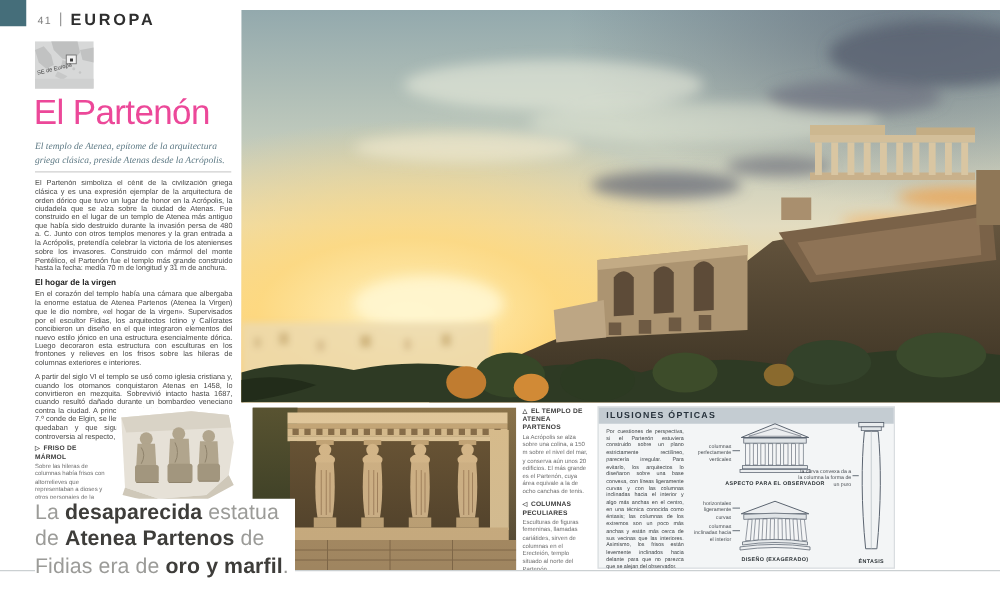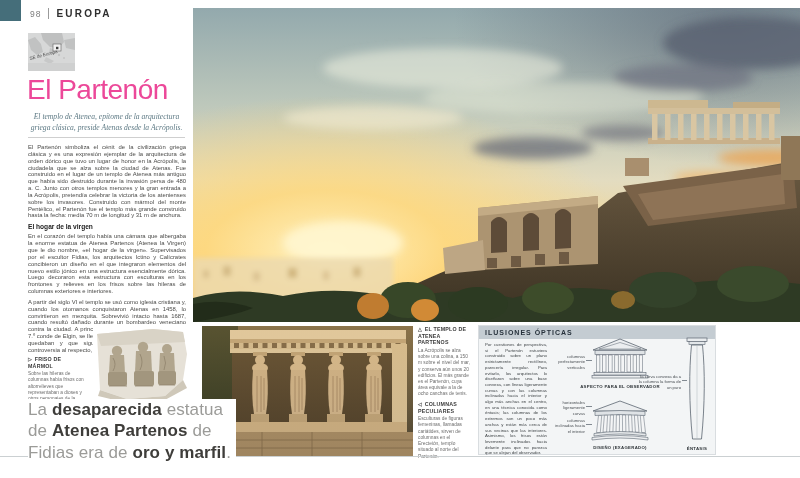--- a/index.html
+++ b/index.html
@@ -5,30 +5,30 @@
   html,body{margin:0;padding:0;background:#ffffff;}
   #page{position:relative;width:800px;height:478px;background:#fff;overflow:hidden;
         font-family:"Liberation Sans",sans-serif;color:#333;}
   .abs{position:absolute;}
 
   
   #corner{left:0;top:0;width:21px;height:21px;background:#456e7a;}
   #pagehead{left:30px;top:8px;display:flex;align-items:center;gap:7px;}
   #pagenum{font-size:8.5px;color:#7d7d7d;letter-spacing:1px;}
   #headdiv{width:1px;height:11px;background:#9a9a9a;}
-  #section{font-size:10px;font-weight:bold;color:#2e2e2e;letter-spacing:2.2px;}
+  #section{font-size:13px;font-weight:bold;color:#2e2e2e;letter-spacing:2.2px;}
 
   
   #map{left:28px;top:33px;width:47px;height:38px;}
   #maplabel{left:29px;top:56px;font-size:4.6px;color:#4a4a4a;transform:rotate(-14deg);transform-origin:left top;}
 
   
   #title{left:27px;top:74px;width:170px;font-size:28px;font-weight:300;color:#ec4899;letter-spacing:-0.5px;}
   #standfirst{left:28px;top:112px;width:157px;font-family:"Liberation Serif",serif;font-style:italic;
-              font-size:7.6px;line-height:1.4;color:#5d7984;text-align:center;}
+              font-size:7.6px;line-height:1.4;color:#5d7984;}
   #stand-rule{left:28px;top:137px;width:157px;height:1px;background:#cfcfcf;}
 
   
   #bodycol{left:28px;top:144px;width:158px;height:212px;overflow:hidden;z-index:1;}
   #bodycol p{margin:0 0 4px 0;font-size:5.9px;line-height:1.16;color:#4a4a48;text-align:justify;}
   #bodycol h3{margin:2px 0 3px 0;font-size:6.6px;color:#222;}
 
   
   #frieze{left:93px;top:326px;width:97px;height:76px;z-index:2;background:#fff;}
   #cap-friso{left:28px;top:356px;width:60px;min-height:48px;background:#fff;z-index:2;}
@@ -64,21 +64,21 @@
   
   #pageedge{left:0;top:456px;width:800px;height:1px;background:#cbd0d2;}
 </style>
 </head>
 <body>
 
 <div id="page">
 
   <div class="abs" id="corner"></div>
   <div class="abs" id="pagehead">
-    <span id="pagenum">98</span>
+    <span id="pagenum">41</span>
     <span id="headdiv"></span>
     <span id="section">EUROPA</span>
   </div>
 
   <div class="abs" id="map">
     <svg width="47" height="38" viewBox="0 0 47 38">
       <rect x="0" y="0" width="47" height="38" fill="#d7d8d8"></rect>
       <path d="M0,7 L7,4 L13,11 L15,19 L9,22 L3,17 Z" fill="#c1c2c2"></path>
       <path d="M13,0 L34,0 L36,9 L31,15 L22,14 L15,7 Z" fill="#bfc0c0"></path>
       <path d="M36,7 L47,5 L47,17 L38,15 Z" fill="#c1c2c2"></path>

